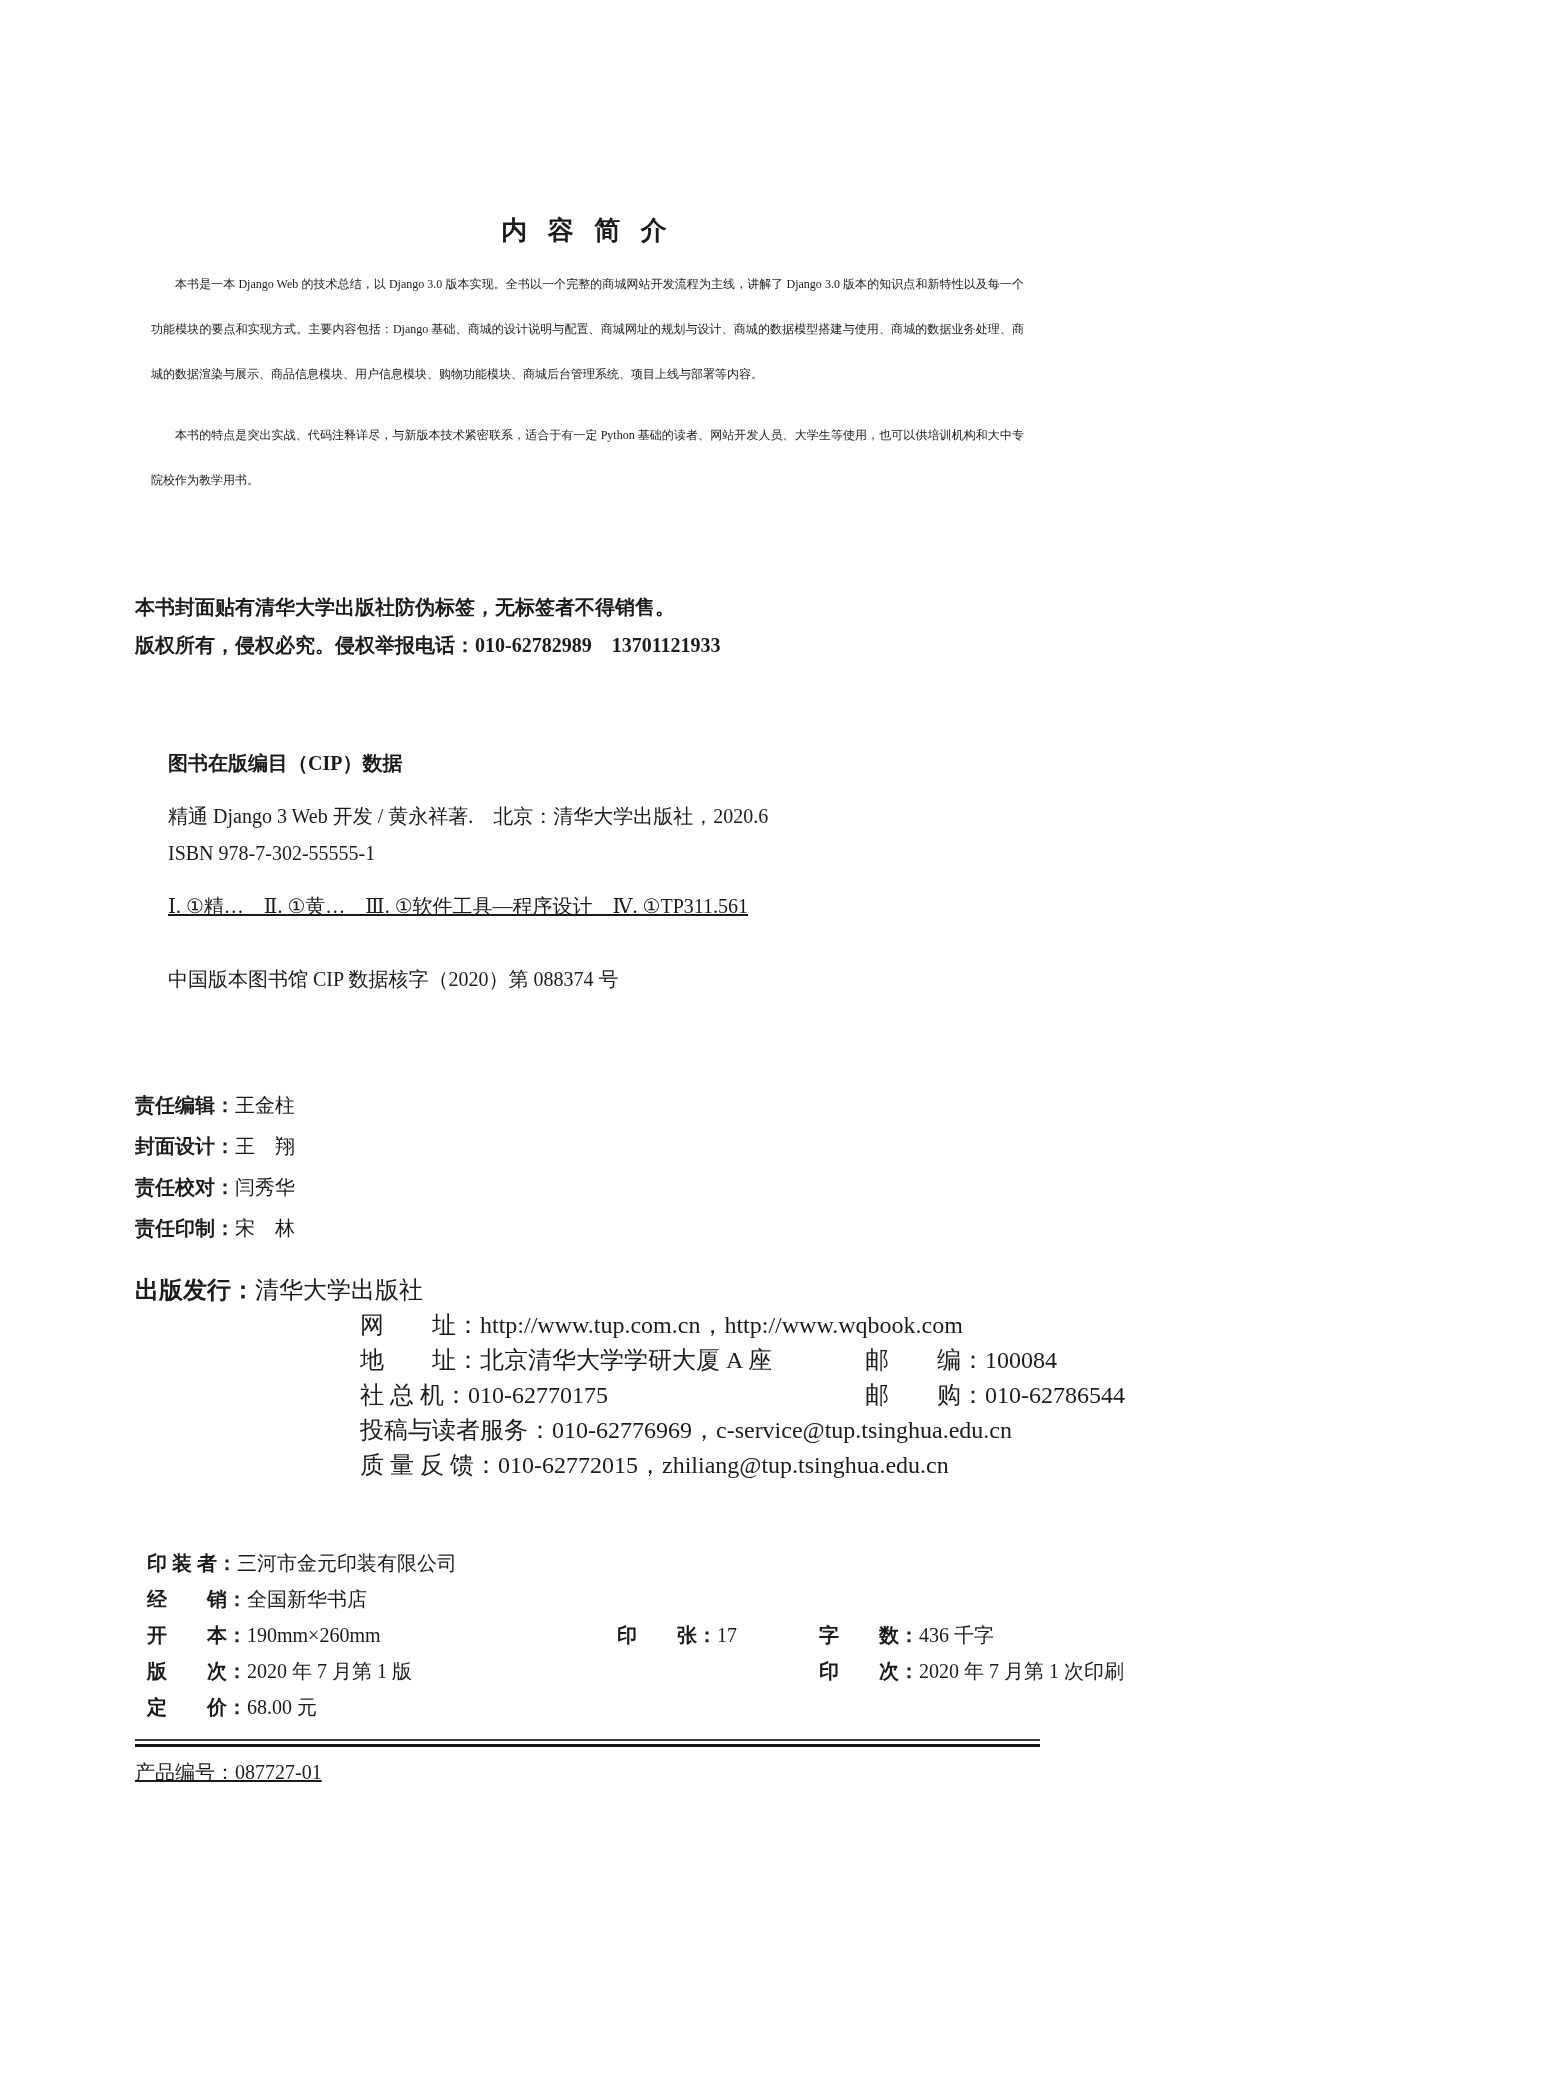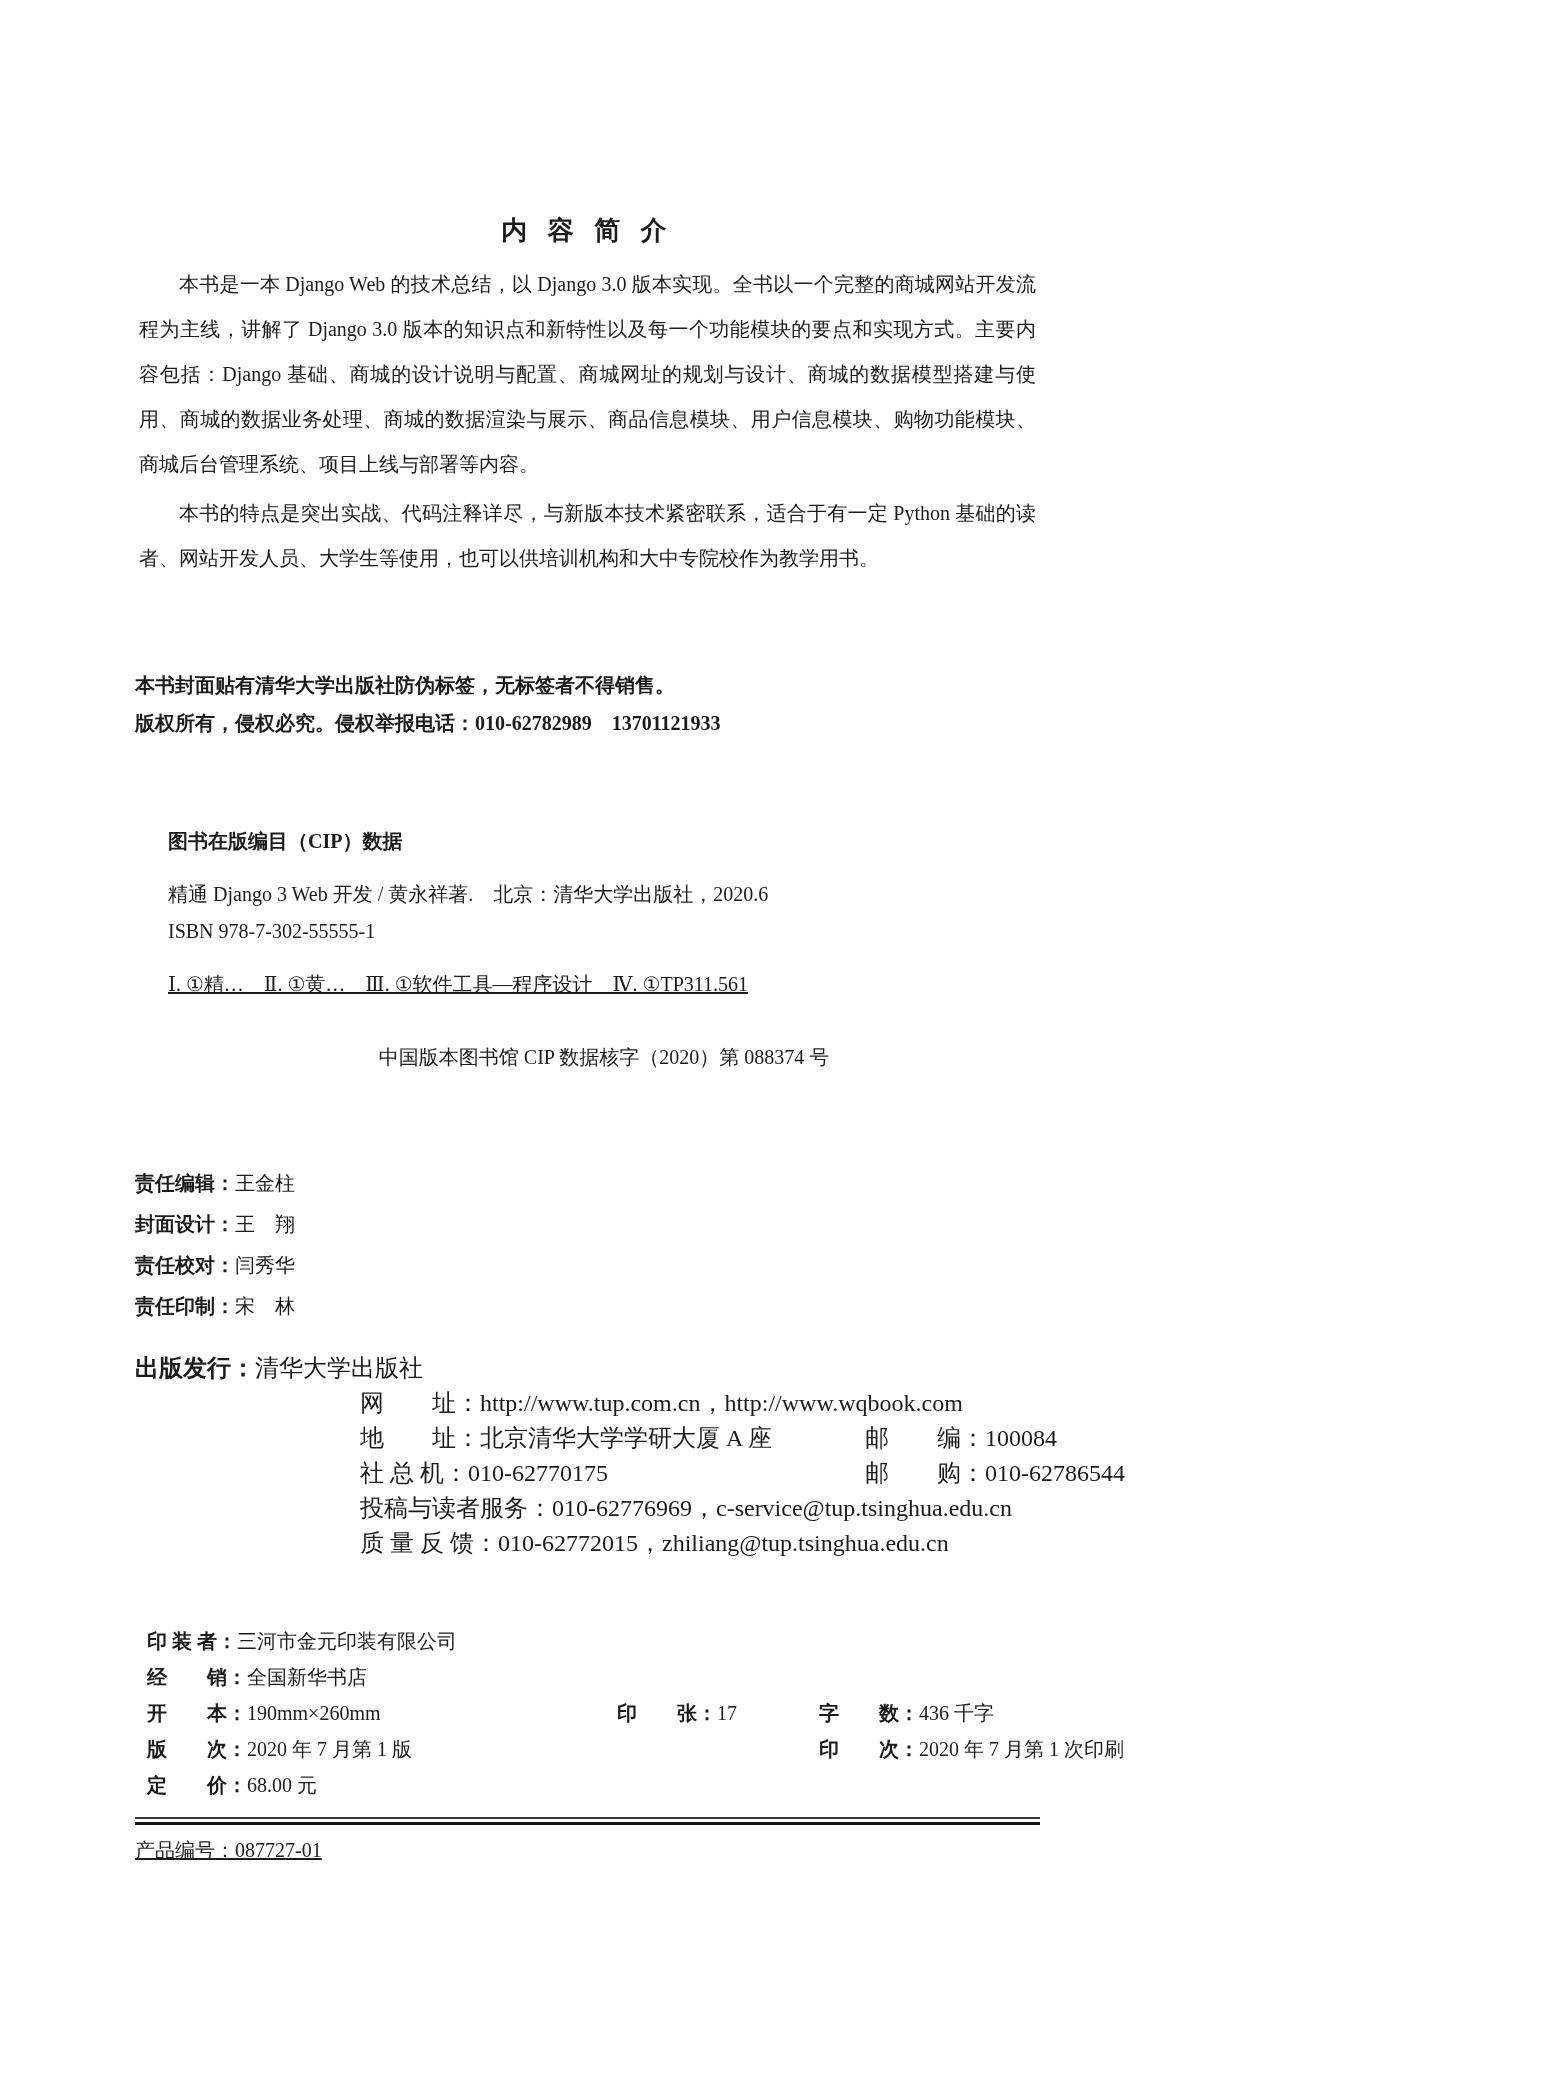--- a/index.html
+++ b/index.html
@@ -13,36 +13,36 @@
   .content { position: absolute; left: 135px; top: 0; width: 905px; }
 
   .intro-title {
     margin: 212px 0 0 0;
     text-align: center;
     font-size: 26px; font-weight: bold;
     letter-spacing: 7px;
     line-height: 38px;
   }
   .para {
-    margin: 4px;
-    font-size: 20px;
+    margin: 16px;
+    font-size: 12px;
     line-height: 45px;
     text-align: justify;
     text-indent: 2em;
   }
   .para.first { margin-top: 12px; }
 
   .notice { margin-top: 85px; font-weight: bold; font-size: 20px; line-height: 38px; }
 
   .cip { margin-top: 86px; padding-left: 33px; font-size: 20px; }
   .cip-heading { font-weight: bold; }
   .cip-entry { margin-top: 26px; }
   .cip-isbn { margin-top: 12px; }
   .cip-class { margin-top: 28px; text-decoration: underline; }
-  .cip-registry { margin-top: 46px; text-align: center; }
+  .cip-registry { margin-top: 46px; }
 
   .credits { margin-top: 92px; font-size: 20px; line-height: 41px; }
   .credits .lbl { font-weight: bold; }
 
   .publisher { margin-top: 24px; font-size: 24px; line-height: 35px; }
   .pub-main .lbl { font-weight: bold; }
   .pub-row { position: relative; padding-left: 225px; }
   .pub-right { position: absolute; left: 730px; top: 0; white-space: nowrap; }
 
   .colophon { margin-top: 62px; font-size: 20px; line-height: 36px; }

